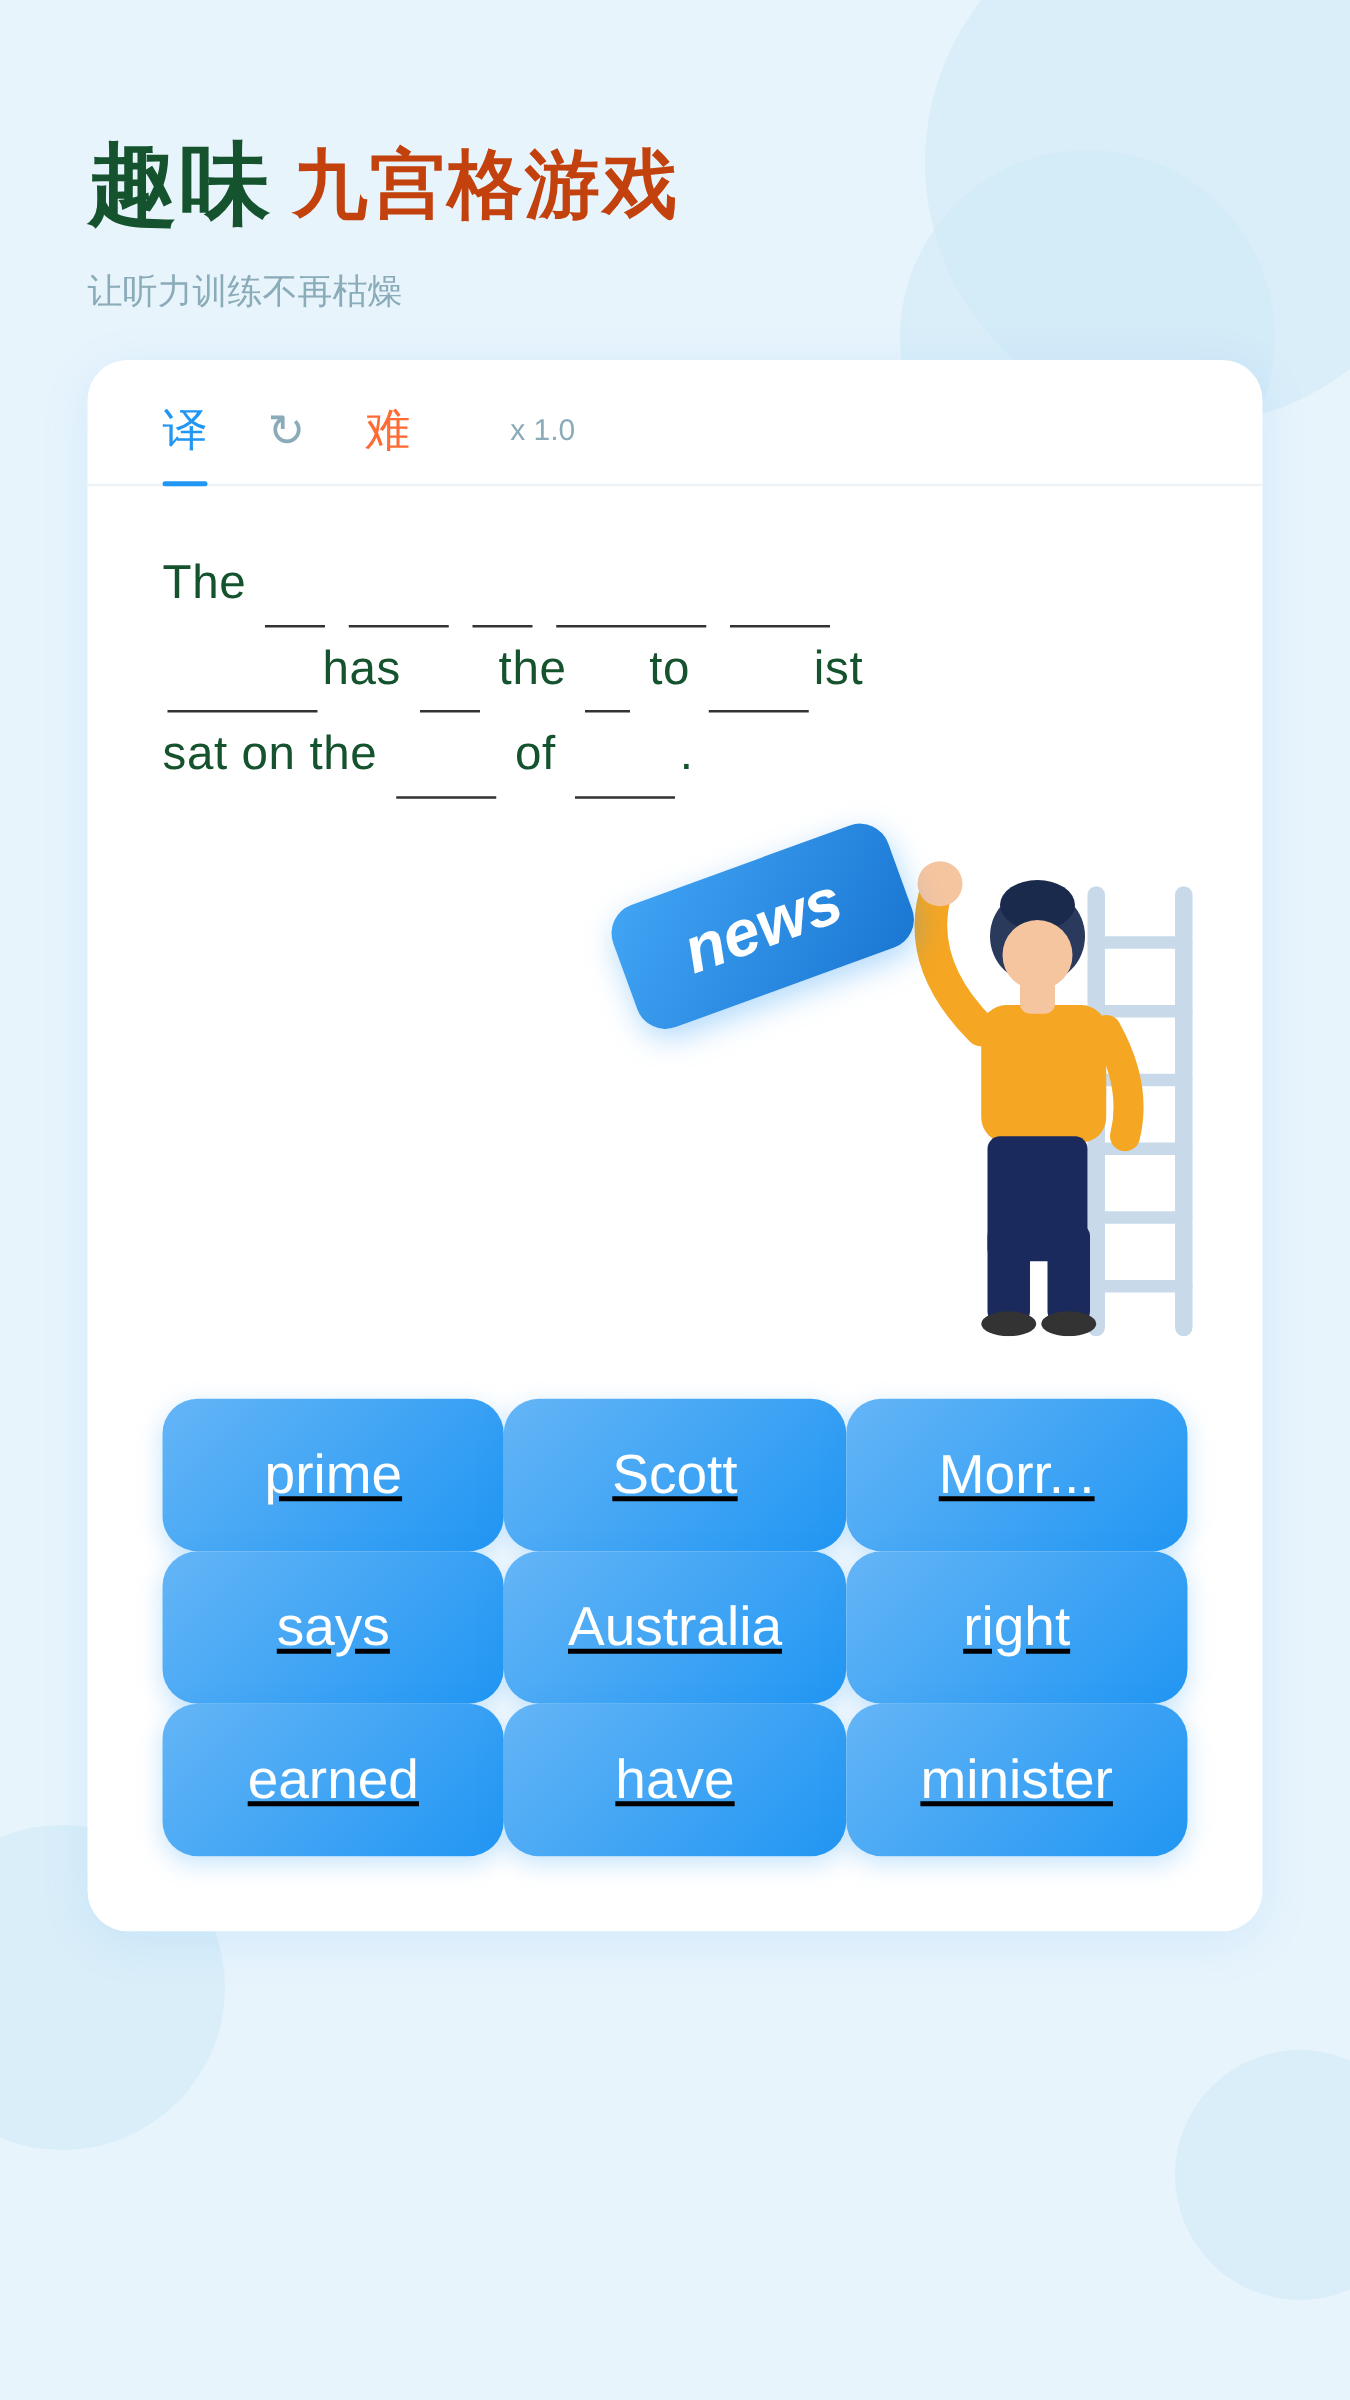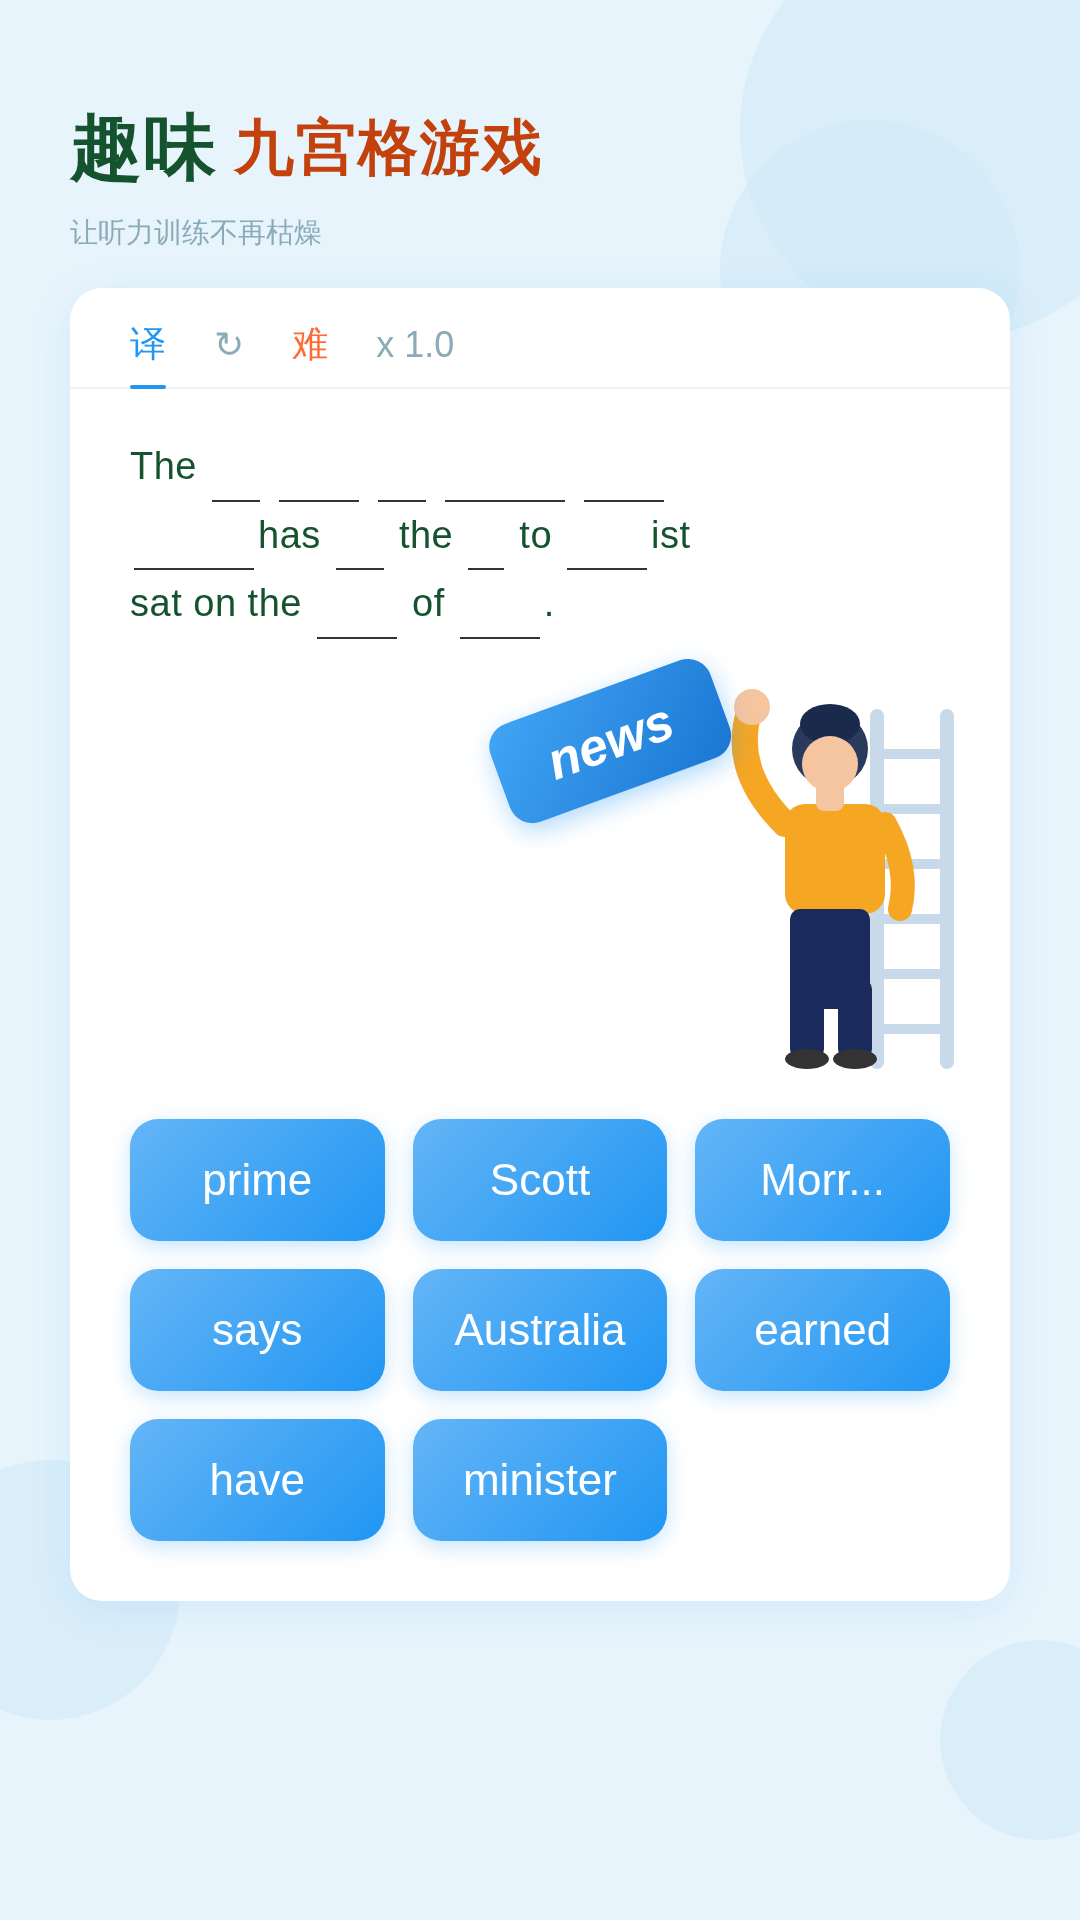--- a/index.html
+++ b/index.html
@@ -108,22 +108,23 @@
       left: 0; right: 0;
       height: 4px;
       background: #2196F3;
       border-radius: 2px;
     }
     .tab-difficulty {
       font-size: 36px;
       color: #ff6b35;
     }
     .tab-speed {
-      font-size: 36px;
+      font-size: 24px;
       color: #8aabb8;
+      margin-left: 32px;
     }
 
     
     .sentence-area {
       padding: 44px 60px 20px 60px;
       min-height: 260px;
     }
     .sentence-text {
       font-size: 38px;
       line-height: 1.75;
@@ -171,21 +172,21 @@
       border-radius: 24px;
       box-shadow: 0 8px 24px rgba(33,150,243,0.35);
       z-index: 10;
     }
 
     
     .word-grid {
       padding: 40px 60px 20px 60px;
       display: grid;
       grid-template-columns: repeat(3, 1fr);
-      gap: 28px;
+      text-decoration: underline;
     }
     .word-btn {
       background: linear-gradient(135deg, #64b5f6, #2196F3);
       color: #fff;
       font-size: 44px;
       font-weight: 500;
       border: none;
       border-radius: 28px;
       padding: 36px 20px;
       text-align: center;
@@ -300,19 +301,20 @@
         <ellipse cx="165" cy="410" rx="22" ry="10" fill="#333"></ellipse>
       </svg>
     </div>
 
     <div class="word-grid">
       <button class="word-btn">prime</button>
       <button class="word-btn">Scott</button>
       <button class="word-btn">Morr...</button>
       <button class="word-btn">says</button>
       <button class="word-btn">Australia</button>
+      <button class="word-btn">right</button>
       <button class="word-btn">earned</button>
       <button class="word-btn">have</button>
       <button class="word-btn">minister</button>
     </div>
 
   </div>
 </div>
 
 </body></html>

